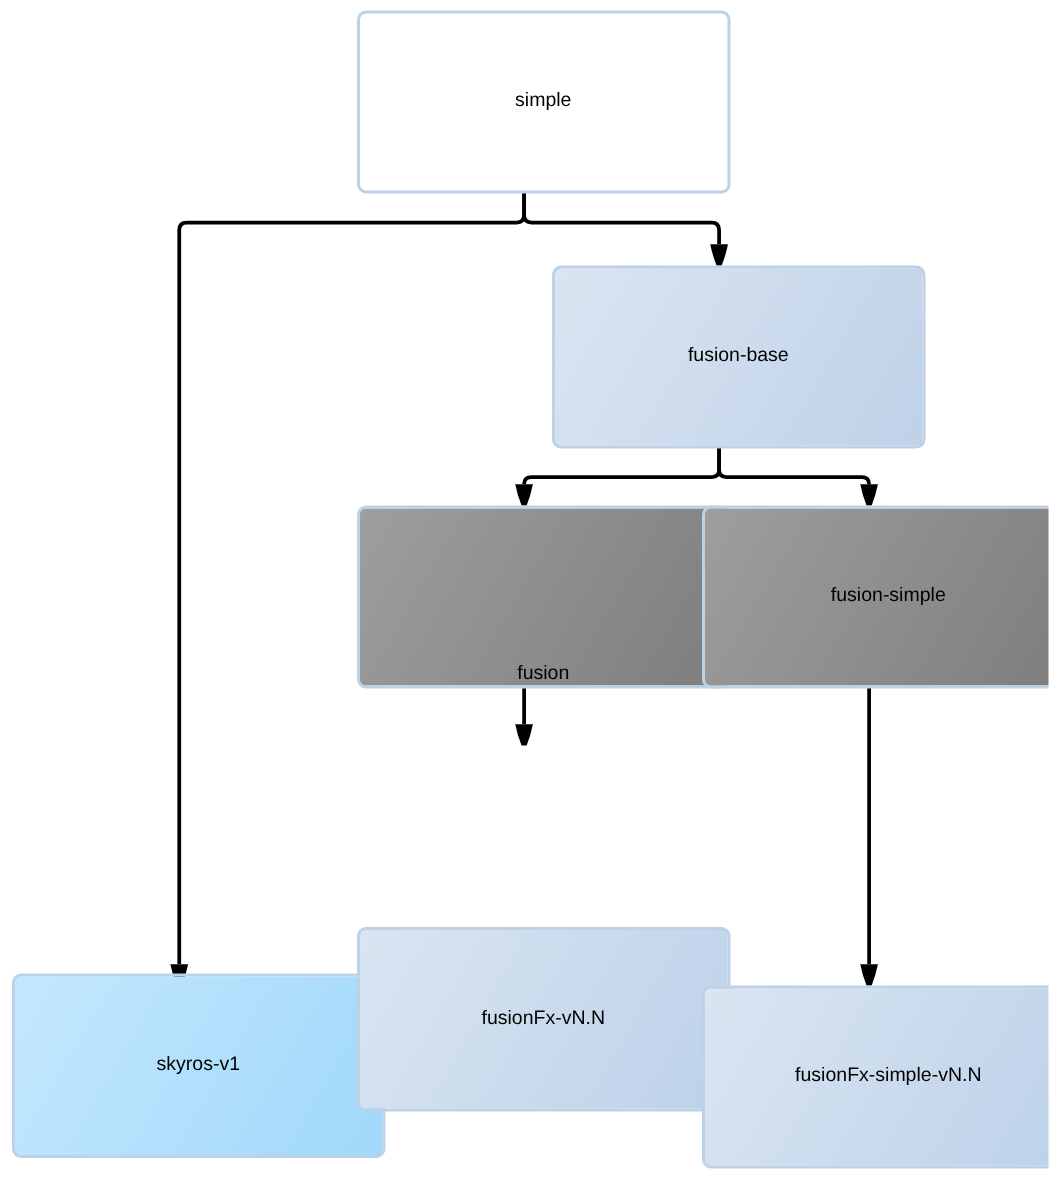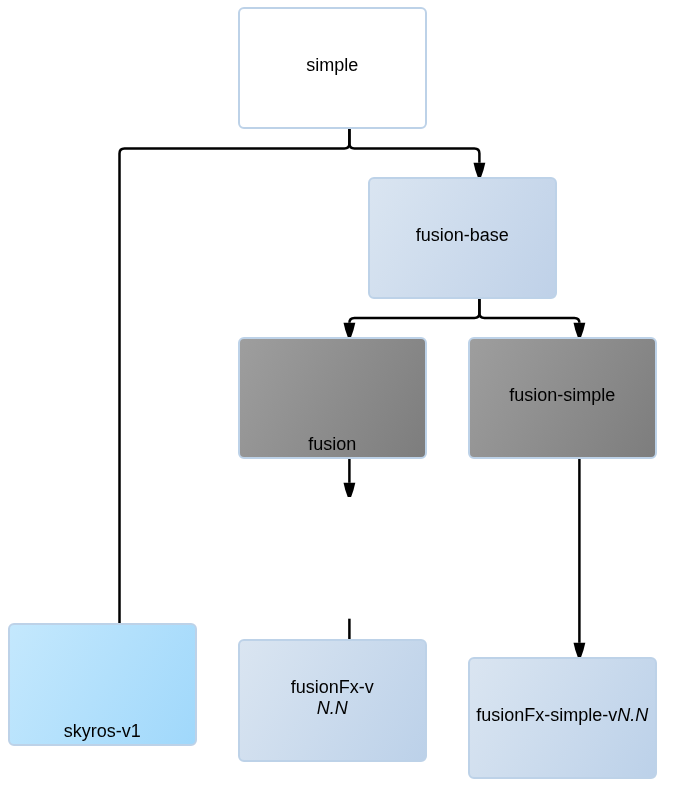--- a/index.html
+++ b/index.html
@@ -15,45 +15,45 @@
   .node-layer { position: absolute; left: 0; top: 0; width: 699px; height: 785px; }
 
   .node {
     position: absolute;
     box-sizing: border-box;
     border: 2.5px solid #bdd2e8;
     border-radius: 6px;
     display: flex;
     align-items: center;
     justify-content: center;
-    font-size: 18px;
+    font-size: 13px;
     color: #000000;
     text-align: center;
     white-space: nowrap;
-    width: 189px;
+    width: 249px;
     height: 122.7px;
   }
   .node .lbl { display: inline-block; transform: translate3d(0.1px, -1.6px, 0); }
-  .ital { font-style: italic; }
+  .ital { }
 
   
   .n-white    { background: #ffffff; }
   .n-blue     { background: linear-gradient(120deg, #dae5f1 0%, #bfd1e8 100%); }
   .n-gray     { background: linear-gradient(120deg, #9e9e9e 0%, #7d7d7d 100%); }
   .n-cyan     { background: linear-gradient(120deg, #c4e8fd 0%, #a0d8fb 100%); }
   .n-bluegray { background: linear-gradient(120deg, #dae5f1 0%, #bcd1e9 100%); }
 
   
   #node-simple          { left: 237.6px; top: 6.5px; }
   #node-fusion-base     { left: 367.6px; top: 176.5px; }
   #node-fusion          { left: 237.6px; top: 336.5px; align-items: flex-end; }
   #node-fusion-simple   { left: 467.6px; top: 336.5px; }
   #node-fusion-version  { left: 237.6px; top: 496.5px; }
-  #node-skyros-v1       { left: 7.6px;   top: 623px; align-items: flex-end; }
-  #node-fusionfx        { left: 237.6px; top: 639px; flex-direction: column; }
+  #node-skyros-v1       { left: 7.6px;   top: 649px; }
+  #node-fusionfx        { left: 237.6px; top: 618px; }
   #node-fusionfx-simple { left: 467.6px; top: 656.5px; text-align: center; }
 </style>
 </head>
 <body>
 
 <div class="stage">
 
   <svg class="edge-layer" width="699" height="785">
     <g fill="none" stroke="#000000" stroke-width="2.5" stroke-linecap="butt" stroke-linejoin="miter">
       <path d="M 349.4 128.7 L 349.40 143.40 Q 349.40 148.40 344.40 148.40 L 124.50 148.40 Q 119.50 148.40 119.50 153.40 L 119.5 642.8"></path>

